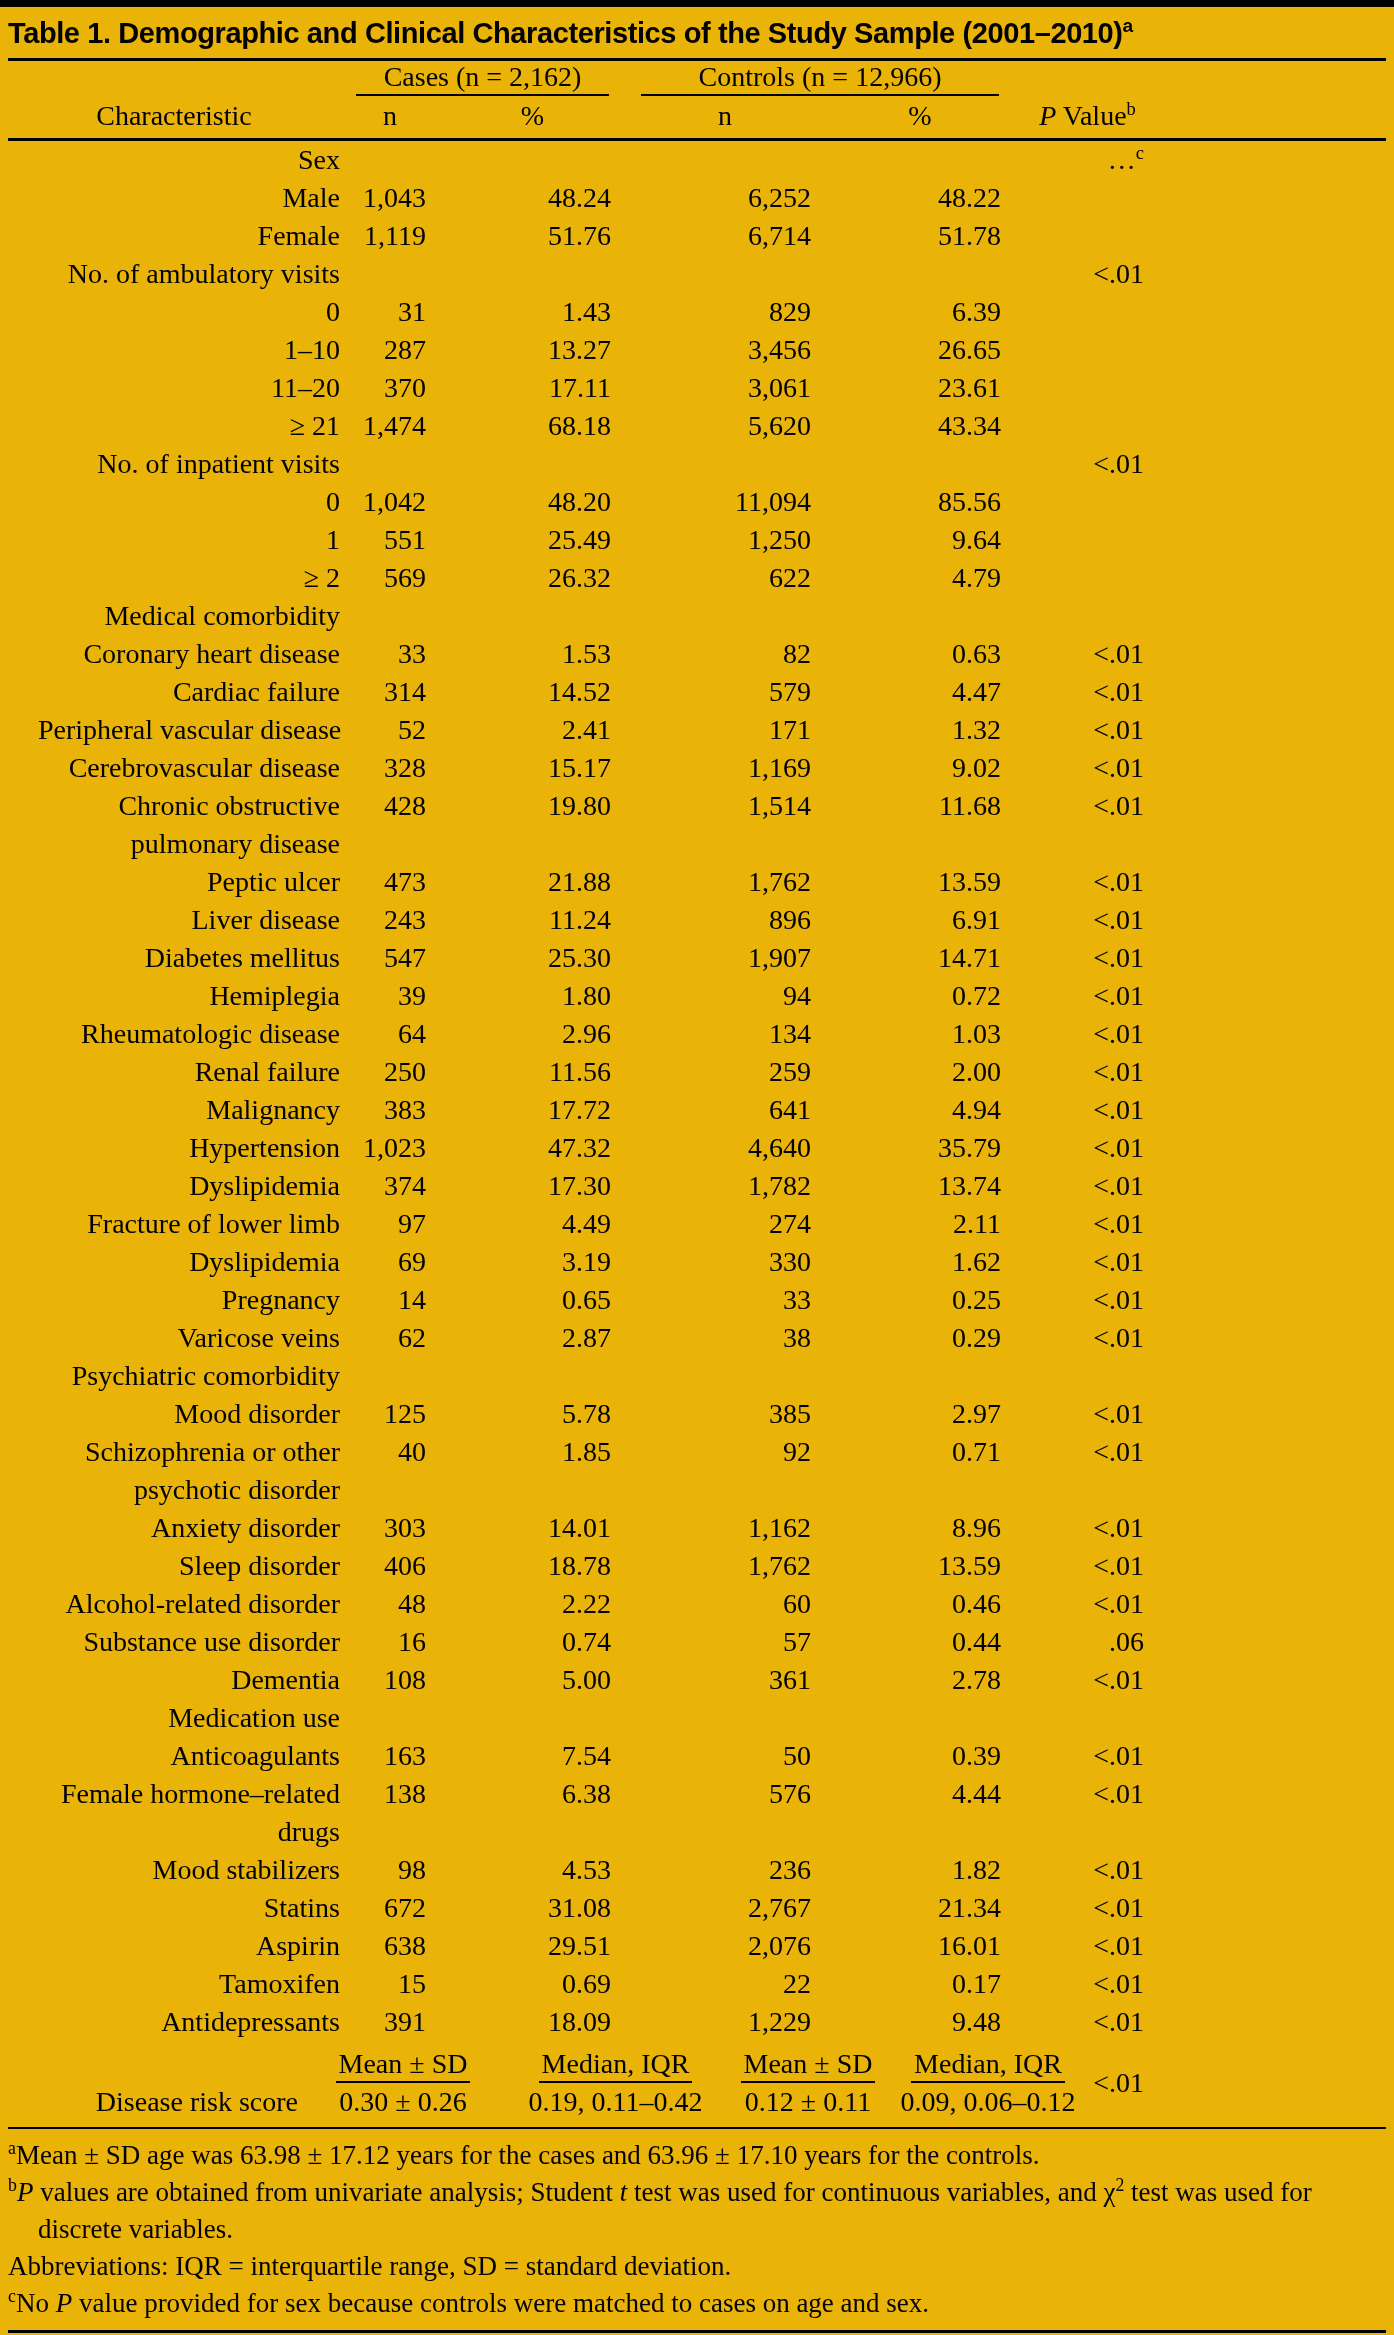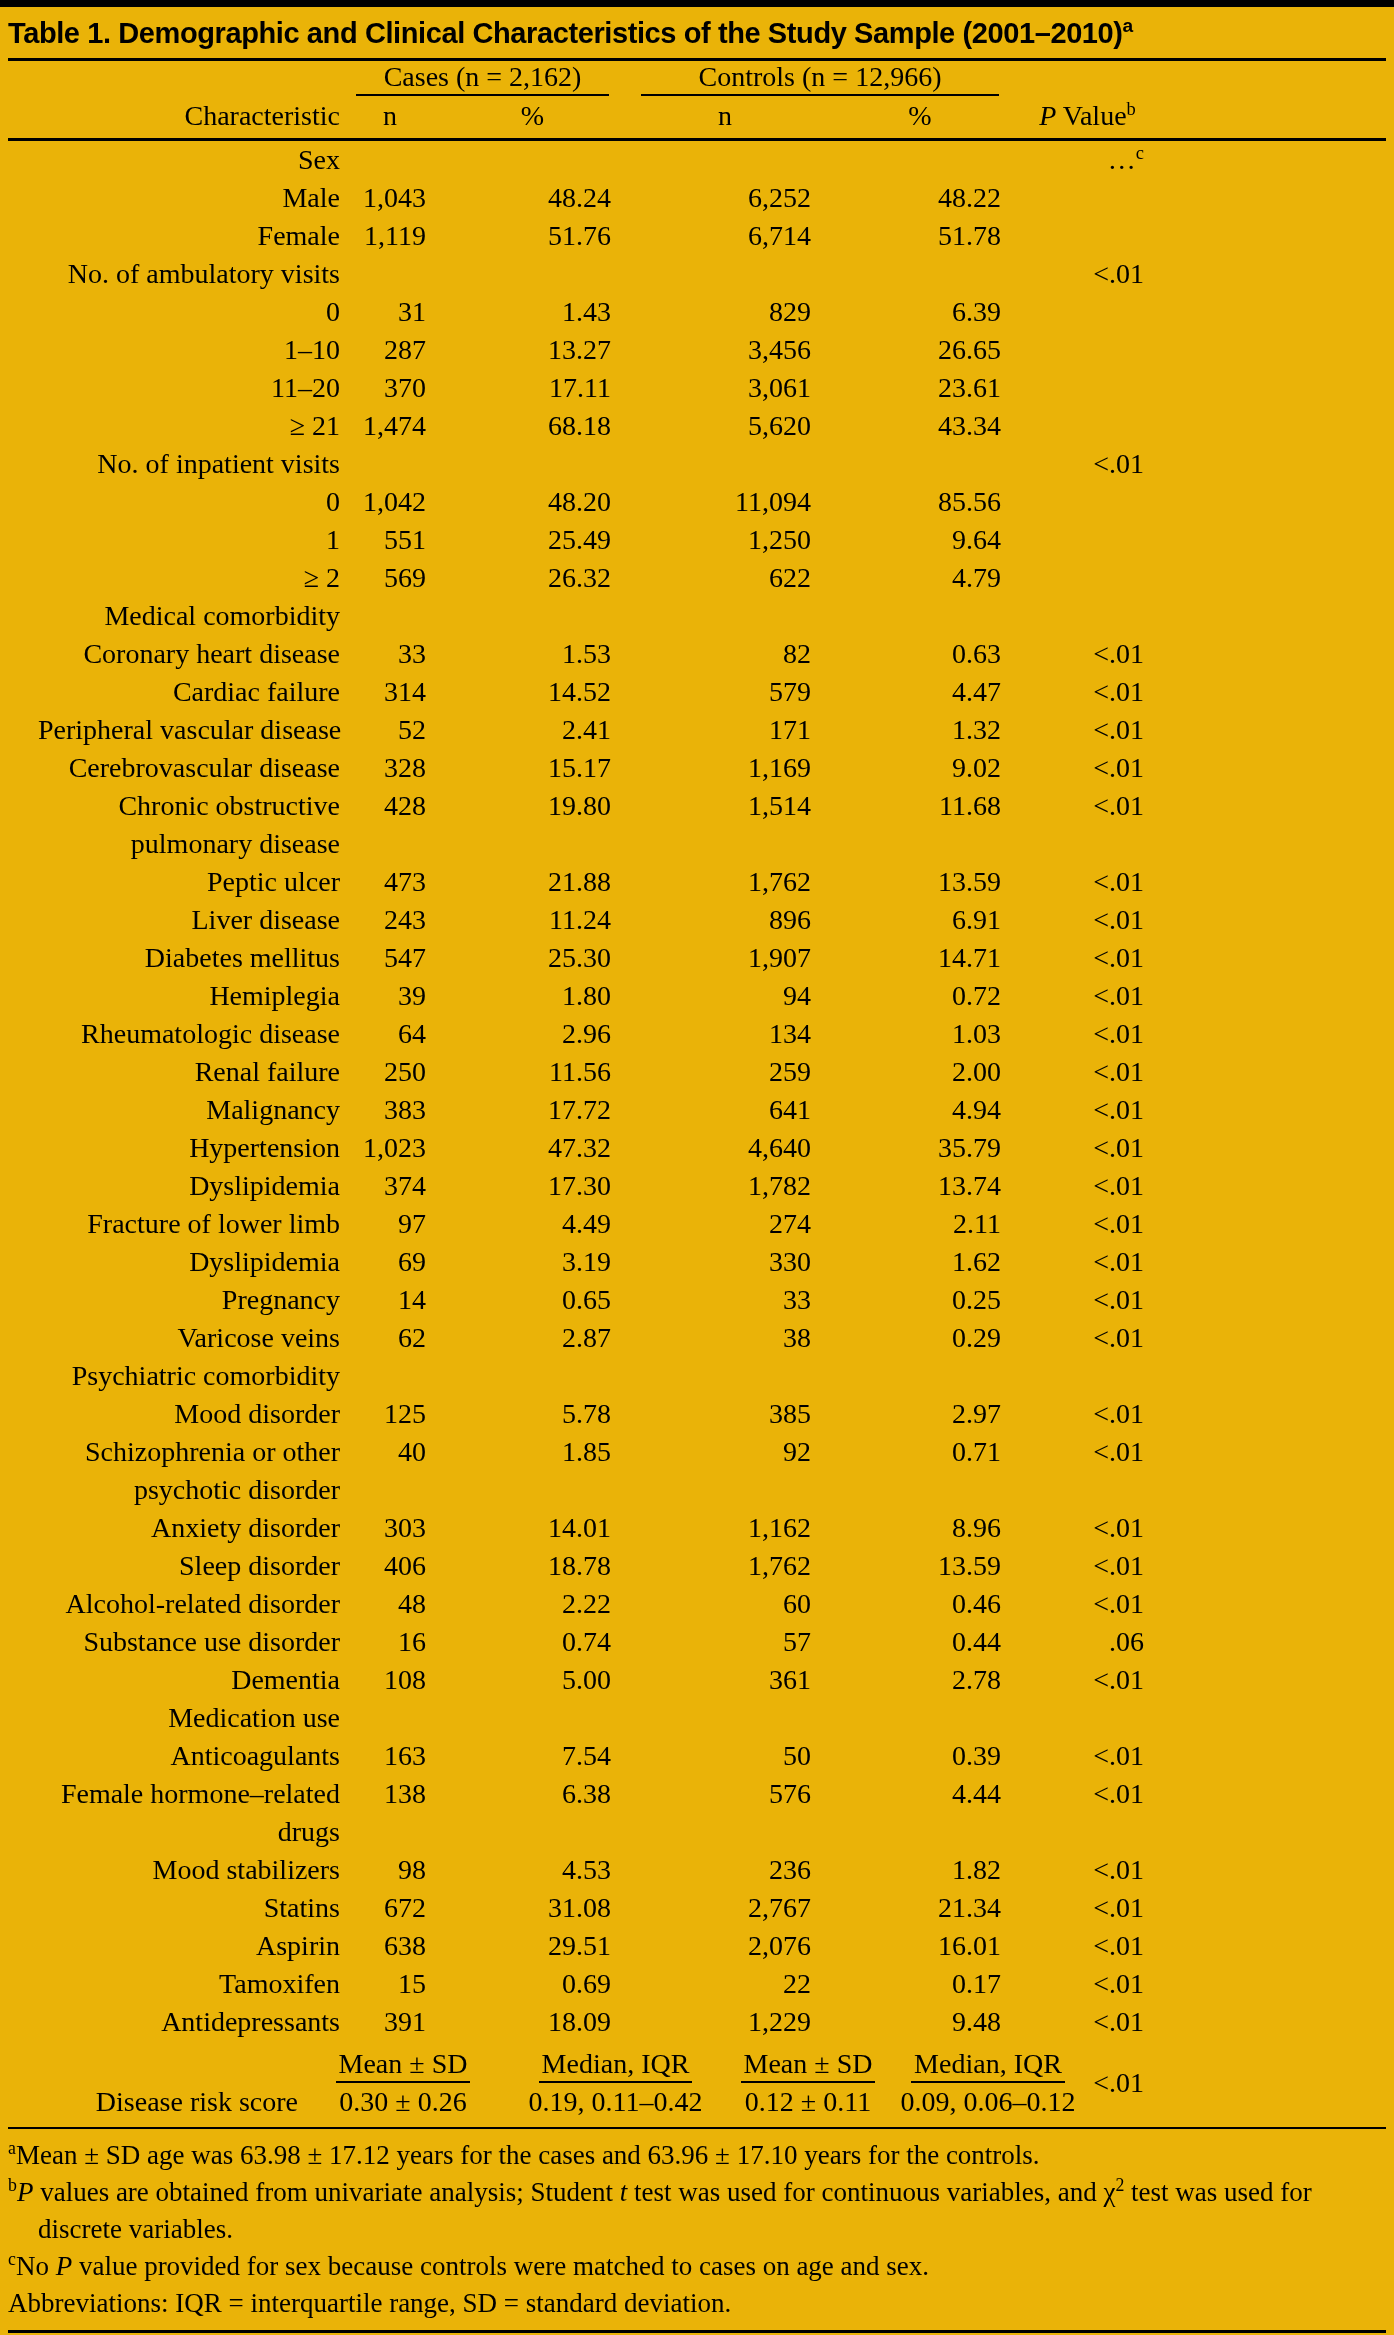--- a/index.html
+++ b/index.html
@@ -20,21 +20,21 @@
   }
   table { border-collapse: collapse; table-layout: fixed; width: 100%; }
   td, th { padding: 0; font-weight: normal; vertical-align: top; text-align: left; }
 
   .group-row th { vertical-align: bottom; }
   .group-underline {
     border-bottom: 2px solid #000; text-align: center;
     padding-bottom: 1px; margin: 0 16px; white-space: nowrap;
   }
   .colhead-row th { border-bottom: 3px solid #000; padding: 4px 0 6px; line-height: 32px; }
-  .char-head { text-align: right; margin-left: 12px; }
+  .char-head { text-align: center; margin-left: 12px; }
   .num-head { text-align: center; padding: 4px 0 6px 50px; }
   .p-head { text-align: center; padding: 4px 16px 6px 0; white-space: nowrap; }
 
   tbody td { line-height: 38px; }
   .char { text-align: right; white-space: nowrap; }
   .ind1 { padding-left: 30px; }
   .line2 { padding-left: 34px; }
   .num { text-align: right; padding-right: 14px; white-space: nowrap; }
   .p-cell { text-align: right; padding-right: 16px; white-space: nowrap; }
 
@@ -498,17 +498,17 @@
           <td class="center">0.12 ± 0.11</td>
           <td class="center">0.09, 0.06–0.12</td>
         </tr>
       </tbody>
     </table>
   </div>
 
   <div class="footnotes">
       <div class="footnote"><sup>a</sup><span>Mean ± SD age was 63.98 ± 17.12 years for the cases and 63.96 ± 17.10 years for the controls.</span></div>
       <div class="footnote"><sup>b</sup><span class="it">P</span><span> values are obtained from univariate analysis; Student </span><span class="it">t</span><span> test was used for continuous variables, and χ</span><sup>2</sup><span> test was used for discrete variables.</span></div>
+      <div class="footnote"><span>Abbreviations: IQR = interquartile range, SD = standard deviation.</span></div>
       <div class="footnote"><sup>c</sup><span>No </span><span class="it">P</span><span> value provided for sex because controls were matched to cases on age and sex.</span></div>
-      <div class="footnote"><span>Abbreviations: IQR = interquartile range, SD = standard deviation.</span></div>
     </div>
 
 </div>
 
 </body></html>

